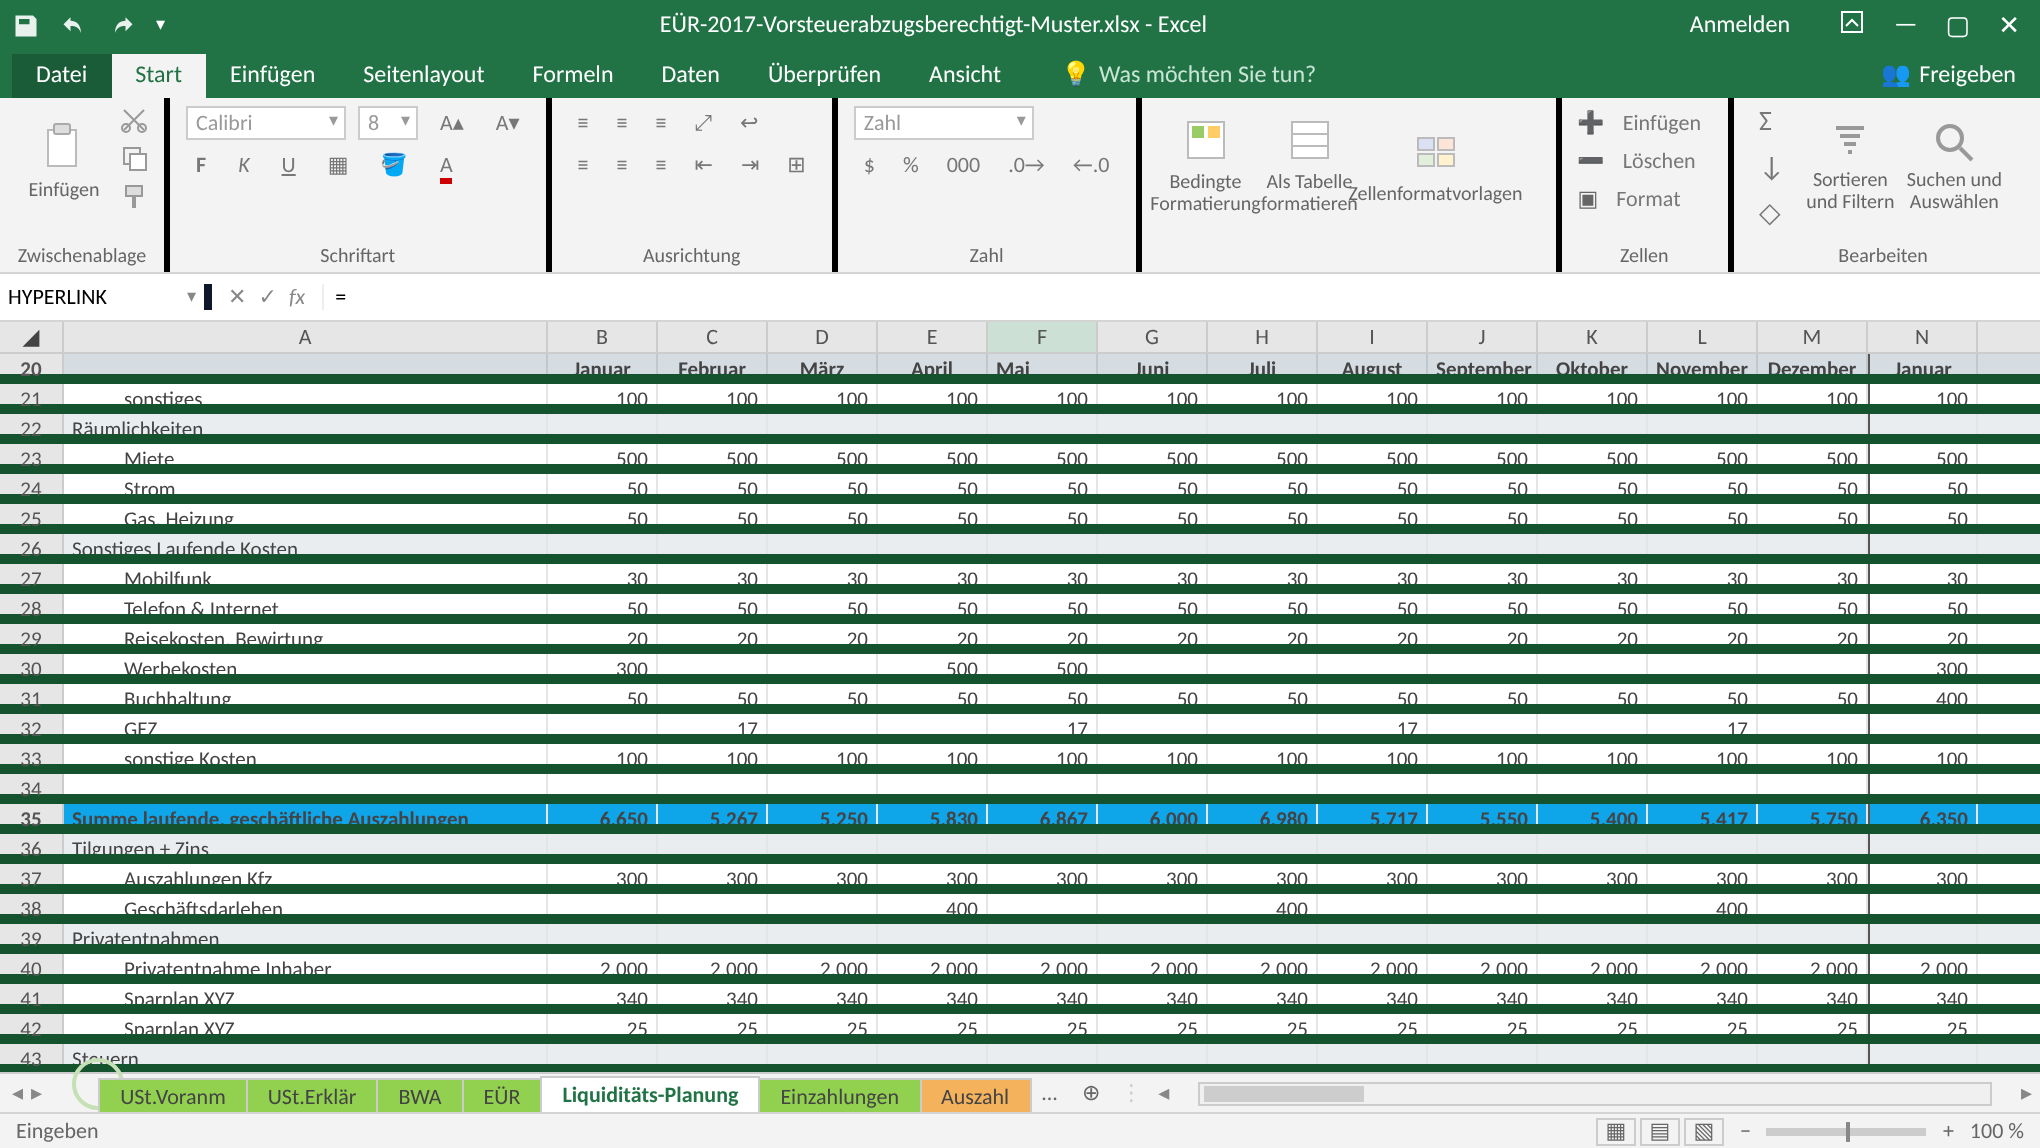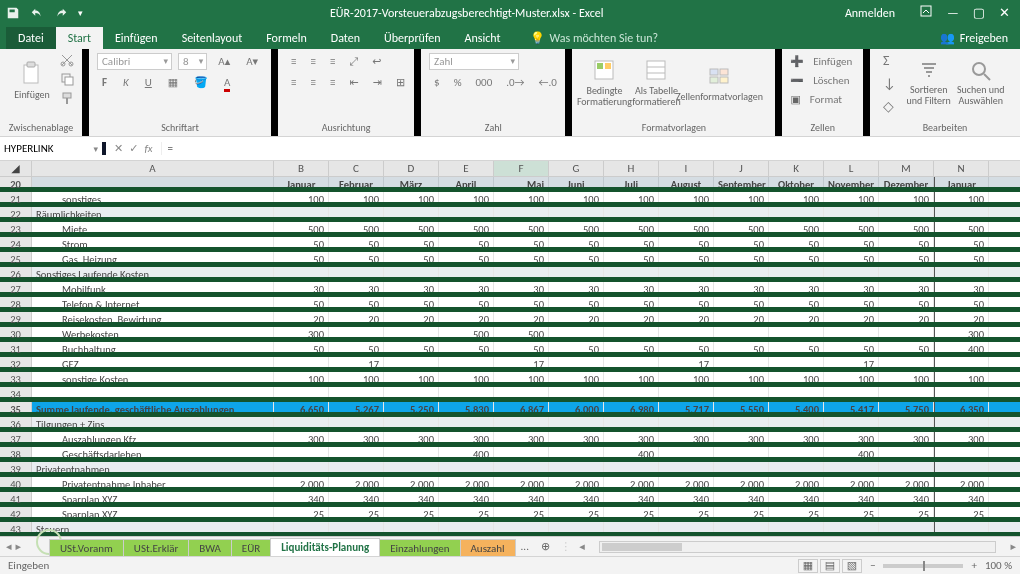--- a/index.html
+++ b/index.html
@@ -17,21 +17,21 @@
   
   .ribbon-tabs { height: 24px; background: #217346; display:flex; align-items:flex-end; padding-left:6px; }
   .ribbon-tab { padding: 4px 12px; color:#fff; font-size:12px; cursor:pointer; }
   .ribbon-tab.file { background:#1a5c38; }
   .ribbon-tab.active { background:#f3f3f3; color:#217346; }
   .tell-me { color:#c9e5d6; margin-left:6px; display:flex; align-items:center; gap:4px;}
   .ribbon-share { margin-left:auto; padding:4px 12px; color:#fff; font-size:12px; display:flex; align-items:center; gap:4px;}
 
   
   .ribbon { height: 88px; background:#f3f3f3; border-bottom:1px solid #d4d4d4; display:flex; font-size:11px; color:#666; }
-  .ribbon-group { border-right:7px solid #000000; padding:4px 8px 2px 8px; display:flex; flex-direction:column; justify-content:space-between; }
+  .ribbon-group { border-right:3px solid #000000; padding:4px 8px 2px 8px; display:flex; flex-direction:column; justify-content:space-between; }
   .ribbon-group-label { text-align:center; font-size:10px; color:#666; margin-top:2px;}
   .ribbon-row { display:flex; align-items:center; gap:4px; }
   .ribbon-big { display:flex; flex-direction:column; align-items:center; justify-content:center; width:48px; gap:2px; color:#666;}
   .ribbon-big .label { font-size:10px; text-align:center; line-height:1.1;}
   .rbtn { padding:1px 4px; border:1px solid transparent; color:#777; }
   .dropdown-box { border:1px solid #ccc; background:#fff; padding:1px 16px 1px 4px; font-size:11px; position:relative; color:#999;}
   .dropdown-box:after{content:"▾"; position:absolute; right:3px; top:1px; font-size:9px; color:#999;}
   .ribbon svg { fill:#999; }
 
   
@@ -227,21 +227,20 @@
       <div class="ribbon-big" style="width:70px;">
         <svg width="22" height="24">
             <rect x="2" y="4" width="8" height="6" fill="#d9e1f2" stroke="#bbb"></rect>
             <rect x="12" y="4" width="8" height="6" fill="#fce4d6" stroke="#bbb"></rect>
             <rect x="2" y="12" width="8" height="6" fill="#e2efda" stroke="#bbb"></rect>
             <rect x="12" y="12" width="8" height="6" fill="#fff2cc" stroke="#bbb"></rect>
           </svg>
         <span class="label">Zellenformatvorlagen</span>
       </div>
     </div>
-    <div class="ribbon-group-label">Formatvorlagen</div>
   </div>
   <div class="ribbon-group" style="min-width:80px;">
     <div style="display:flex;flex-direction:column;gap:2px;">
       <div class="ribbon-row">
           <span>➕</span>
           <span class="rbtn">Einfügen</span>
         </div>
       <div class="ribbon-row">
           <span>➖</span>
           <span class="rbtn">Löschen</span>
@@ -309,21 +308,21 @@
       <div class="colh colN">M</div>
       <div class="colh colN">N</div>
     </div>
   <div class="row header-row" id="month-row">
     <div class="rh">20</div>
   <div class="cell colA-cell" style="text-align: center;"></div>
       <div class="cell num" style="text-align: center;">Januar</div>
       <div class="cell num" style="text-align: center;">Februar</div>
       <div class="cell num" style="text-align: center;">März</div>
       <div class="cell num" style="text-align: center;">April</div>
-      <div class="cell num" style="text-align: right;">Mai</div>
+      <div class="cell num" style="text-align: left;">Mai</div>
       <div class="cell num" style="text-align: center;">Juni</div>
       <div class="cell num" style="text-align: center;">Juli</div>
       <div class="cell num" style="text-align: center;">August</div>
       <div class="cell num" style="text-align: center;">September</div>
       <div class="cell num" style="text-align: center;">Oktober</div>
       <div class="cell num" style="text-align: center;">November</div>
       <div class="cell num" style="text-align: center;">Dezember</div>
       <div class="cell num colN-border" style="text-align: center;">Januar</div>
     </div>
   <div class="grid-body" id="grid-body">

